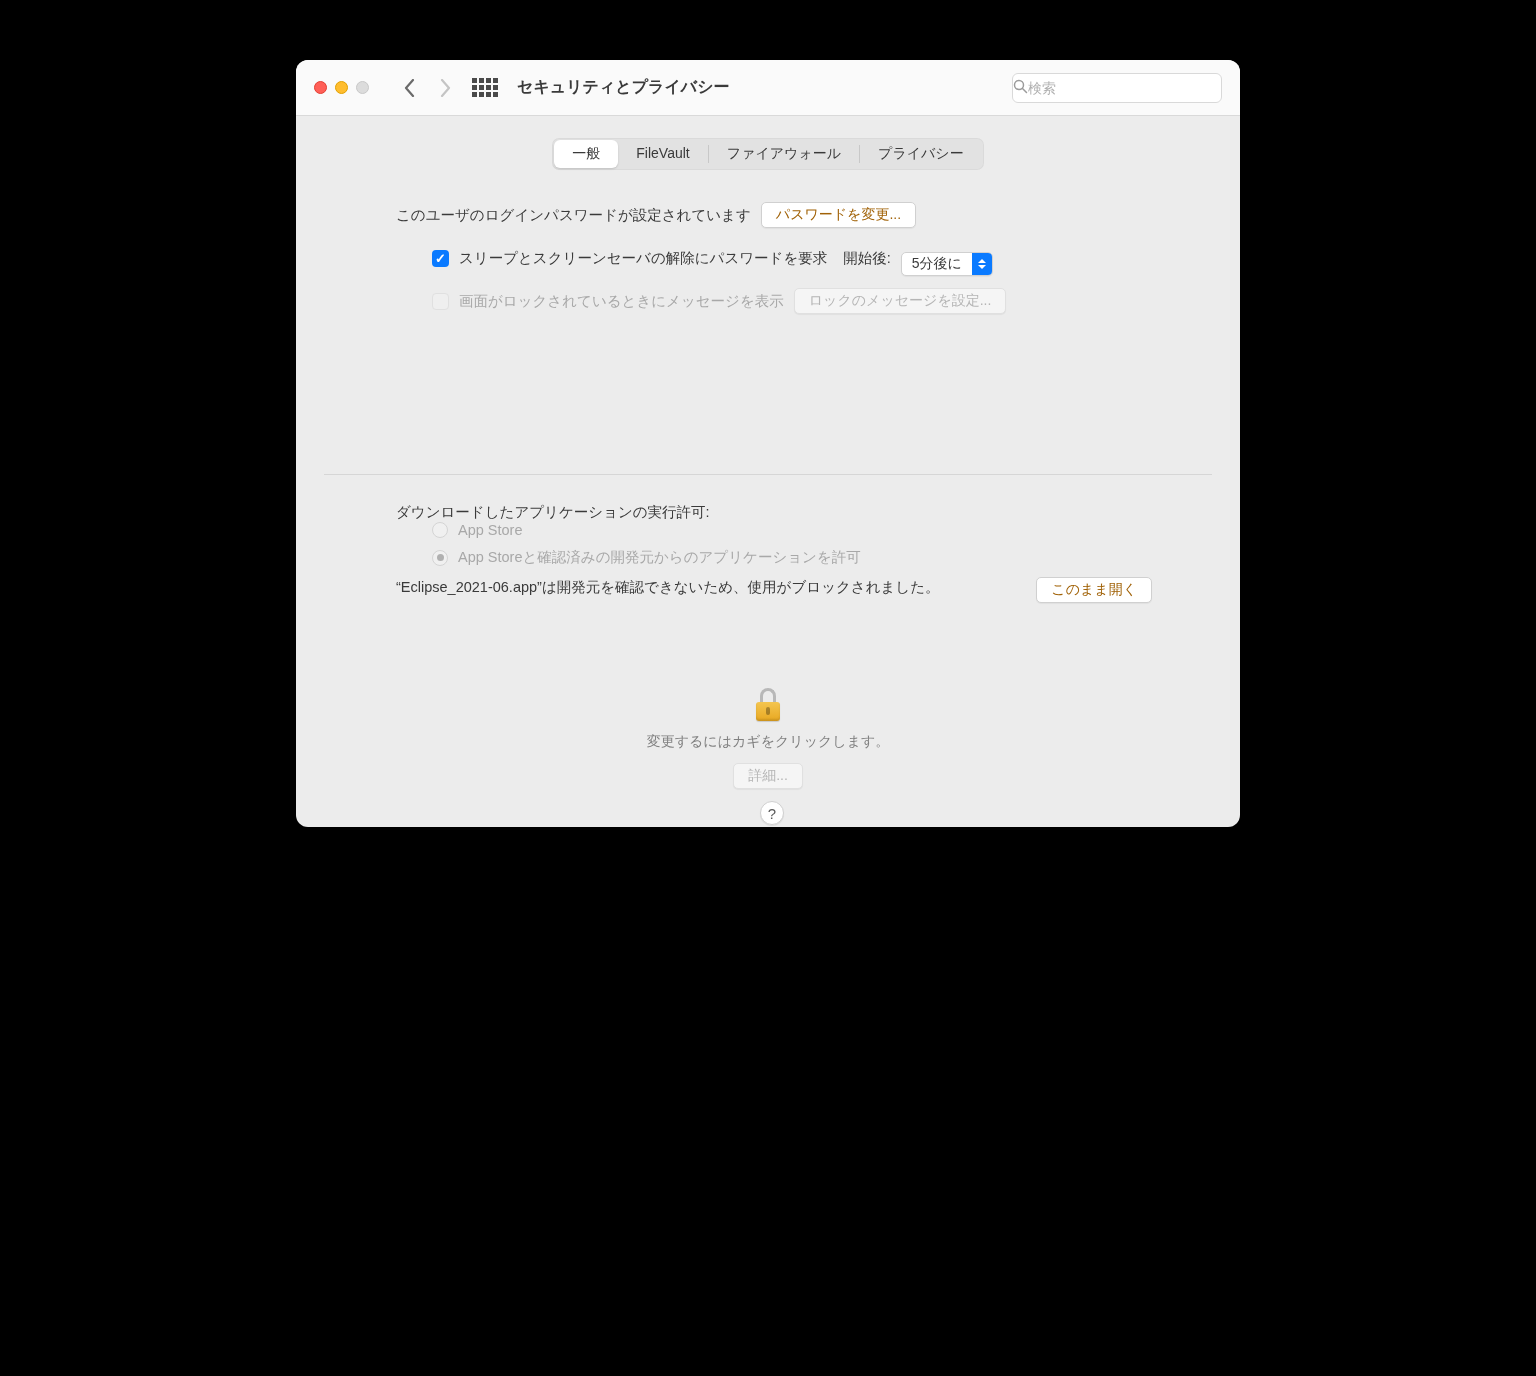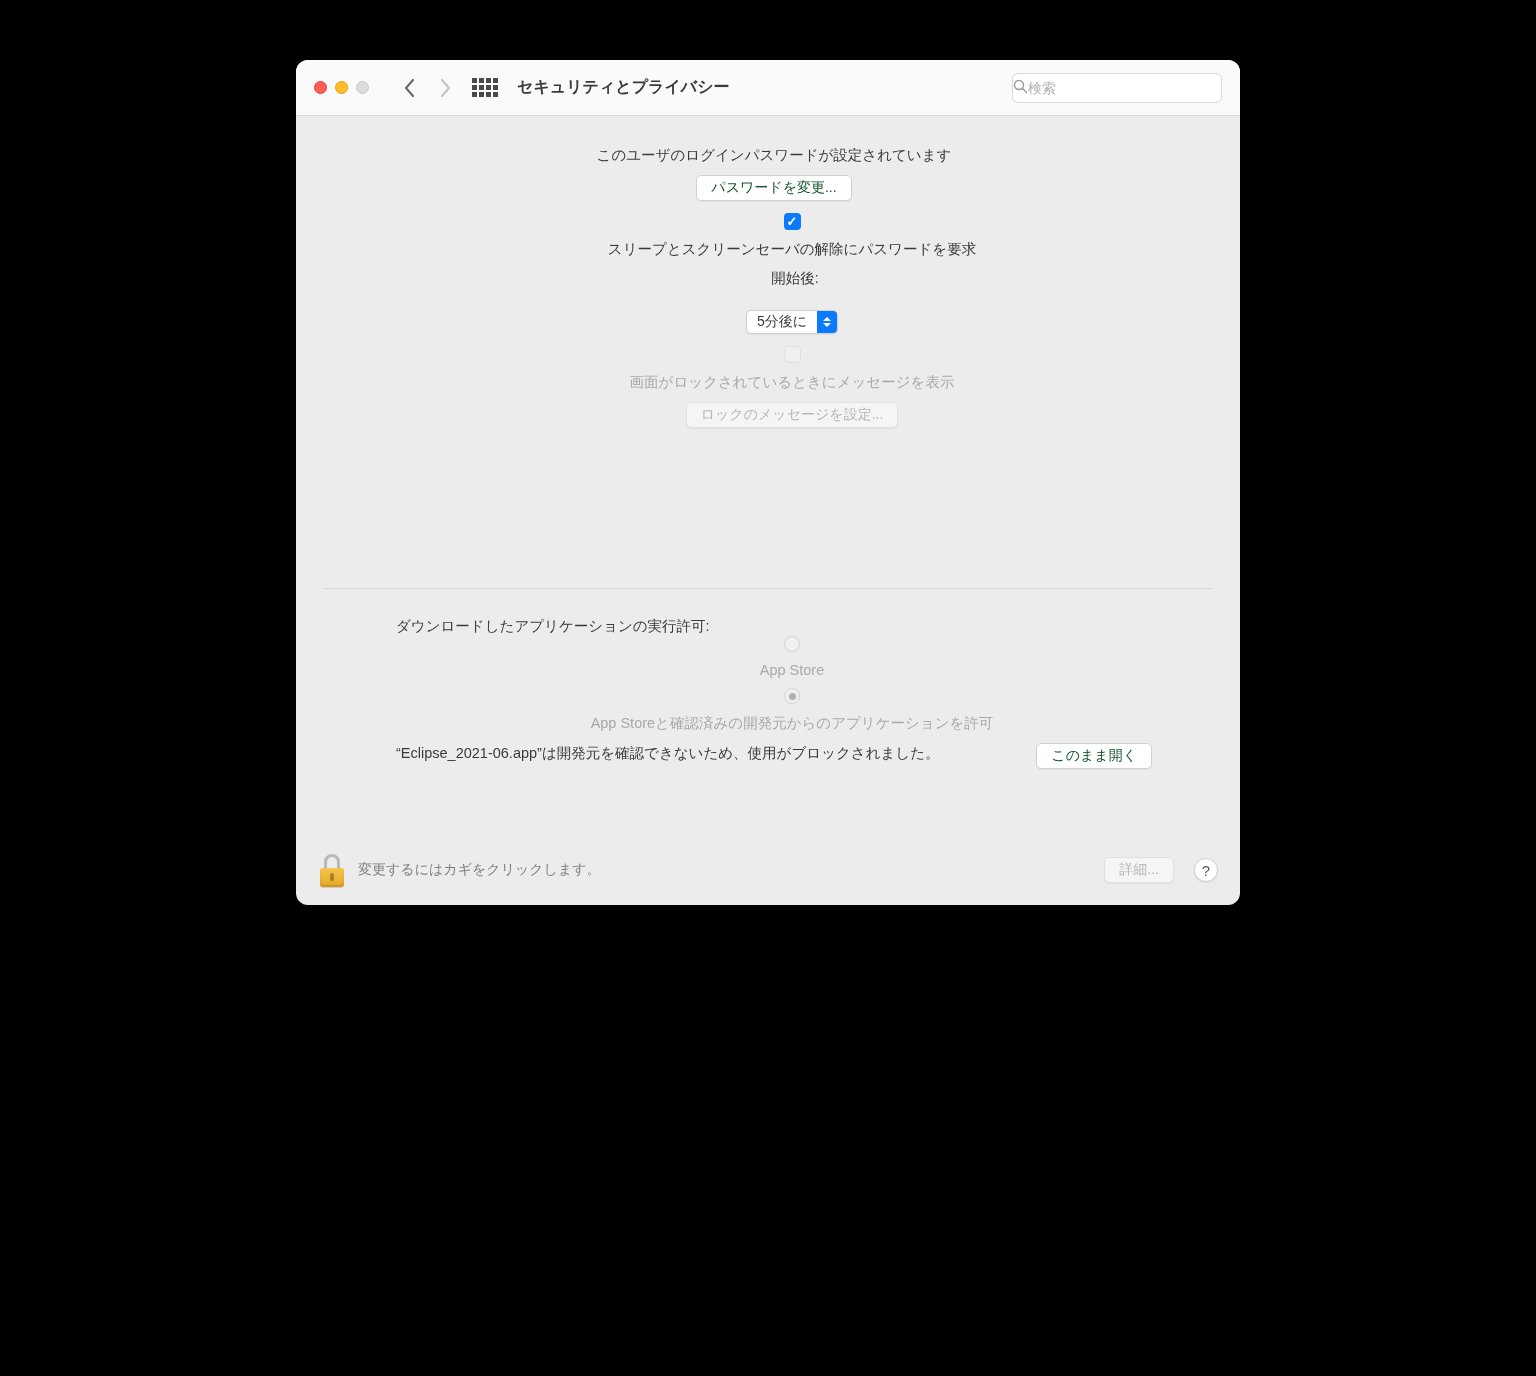--- a/index.html
+++ b/index.html
@@ -105,30 +105,30 @@
     background: #c8c8c8;
     margin: 5px 0;
   }
 
   .panel {
     padding: 0 28px;
   }
   .section-top {
     padding: 8px 60px 18px 72px;
   }
-  .row { display: flex; align-items: center; gap: 10px; margin-bottom: 12px; flex-direction: column; }
+  .row { display: flex; align-items: center; gap: 10px; margin-bottom: 12px; }
   .label { font-size: 14.5px; color: #3a3a3a; }
   .label.disabled { color: #a8a8a8; }
   .btn {
     background: #fff;
     border: 0.5px solid #d0d0d0;
     border-radius: 5px;
     padding: 3px 14px;
     font-size: 14px;
-    color: #14532d;
+    color: #a16207;
     cursor: pointer;
     box-shadow: 0 1px 1px rgba(0,0,0,0.05);
   }
   .btn.disabled {
     background: #f5f5f5;
     color: #b5b5b5;
     border-color: #e0e0e0;
     cursor: default;
   }
   .checkbox {
@@ -190,22 +190,23 @@
   .blocked-row {
     display: flex; align-items: flex-start; gap: 14px; margin-top: 4px;
   }
   .blocked-text {
     font-size: 14.5px; color: #3a3a3a; line-height: 1.5; flex: 1;
   }
 
   .footer {
     display: flex;
     align-items: center;
-    padding: 60px 22px 18px 22px;
+    padding: 60px 22px 2px 22px;
     gap: 12px;
+    flex-direction: column;
   }
   .lock-icon {
     width: 28px; height: 34px; position: relative;
   }
   .lock-body {
     position: absolute; bottom: 0; left: 2px; width: 24px; height: 19px;
     background: linear-gradient(#f4c550, #e8a821);
     border-radius: 3px;
     box-shadow: inset 0 -2px 2px rgba(0,0,0,0.12), 0 1px 1px rgba(0,0,0,0.15);
   }
@@ -271,20 +272,30 @@
             <circle cx="6" cy="6" r="4.5" stroke="#9b9b9b" stroke-width="1.5" fill="none"></circle>
             <line x1="9.5" y1="9.5" x2="13.5" y2="13.5" stroke="#9b9b9b" stroke-width="1.5" stroke-linecap="round"></line>
           </svg>
       </span>
       <input class="search-input" placeholder="検索" style="">
     </div>
   </div>
 
   <div class="content">
 
+    <div class="tabs">
+      <div class="seg">
+        <div class="seg-item active">一般</div>
+        <div class="seg-item">FileVault</div>
+        <div class="seg-sep"></div>
+        <div class="seg-item">ファイアウォール</div>
+        <div class="seg-sep"></div>
+        <div class="seg-item">プライバシー</div>
+      </div>
+    </div>
 
     <div class="panel">
 
       <div class="section-top">
         <div class="row">
           <span class="label">このユーザのログインパスワードが設定されています</span>
           <button class="btn">パスワードを変更...</button>
         </div>
 
         <div class="row indent">

